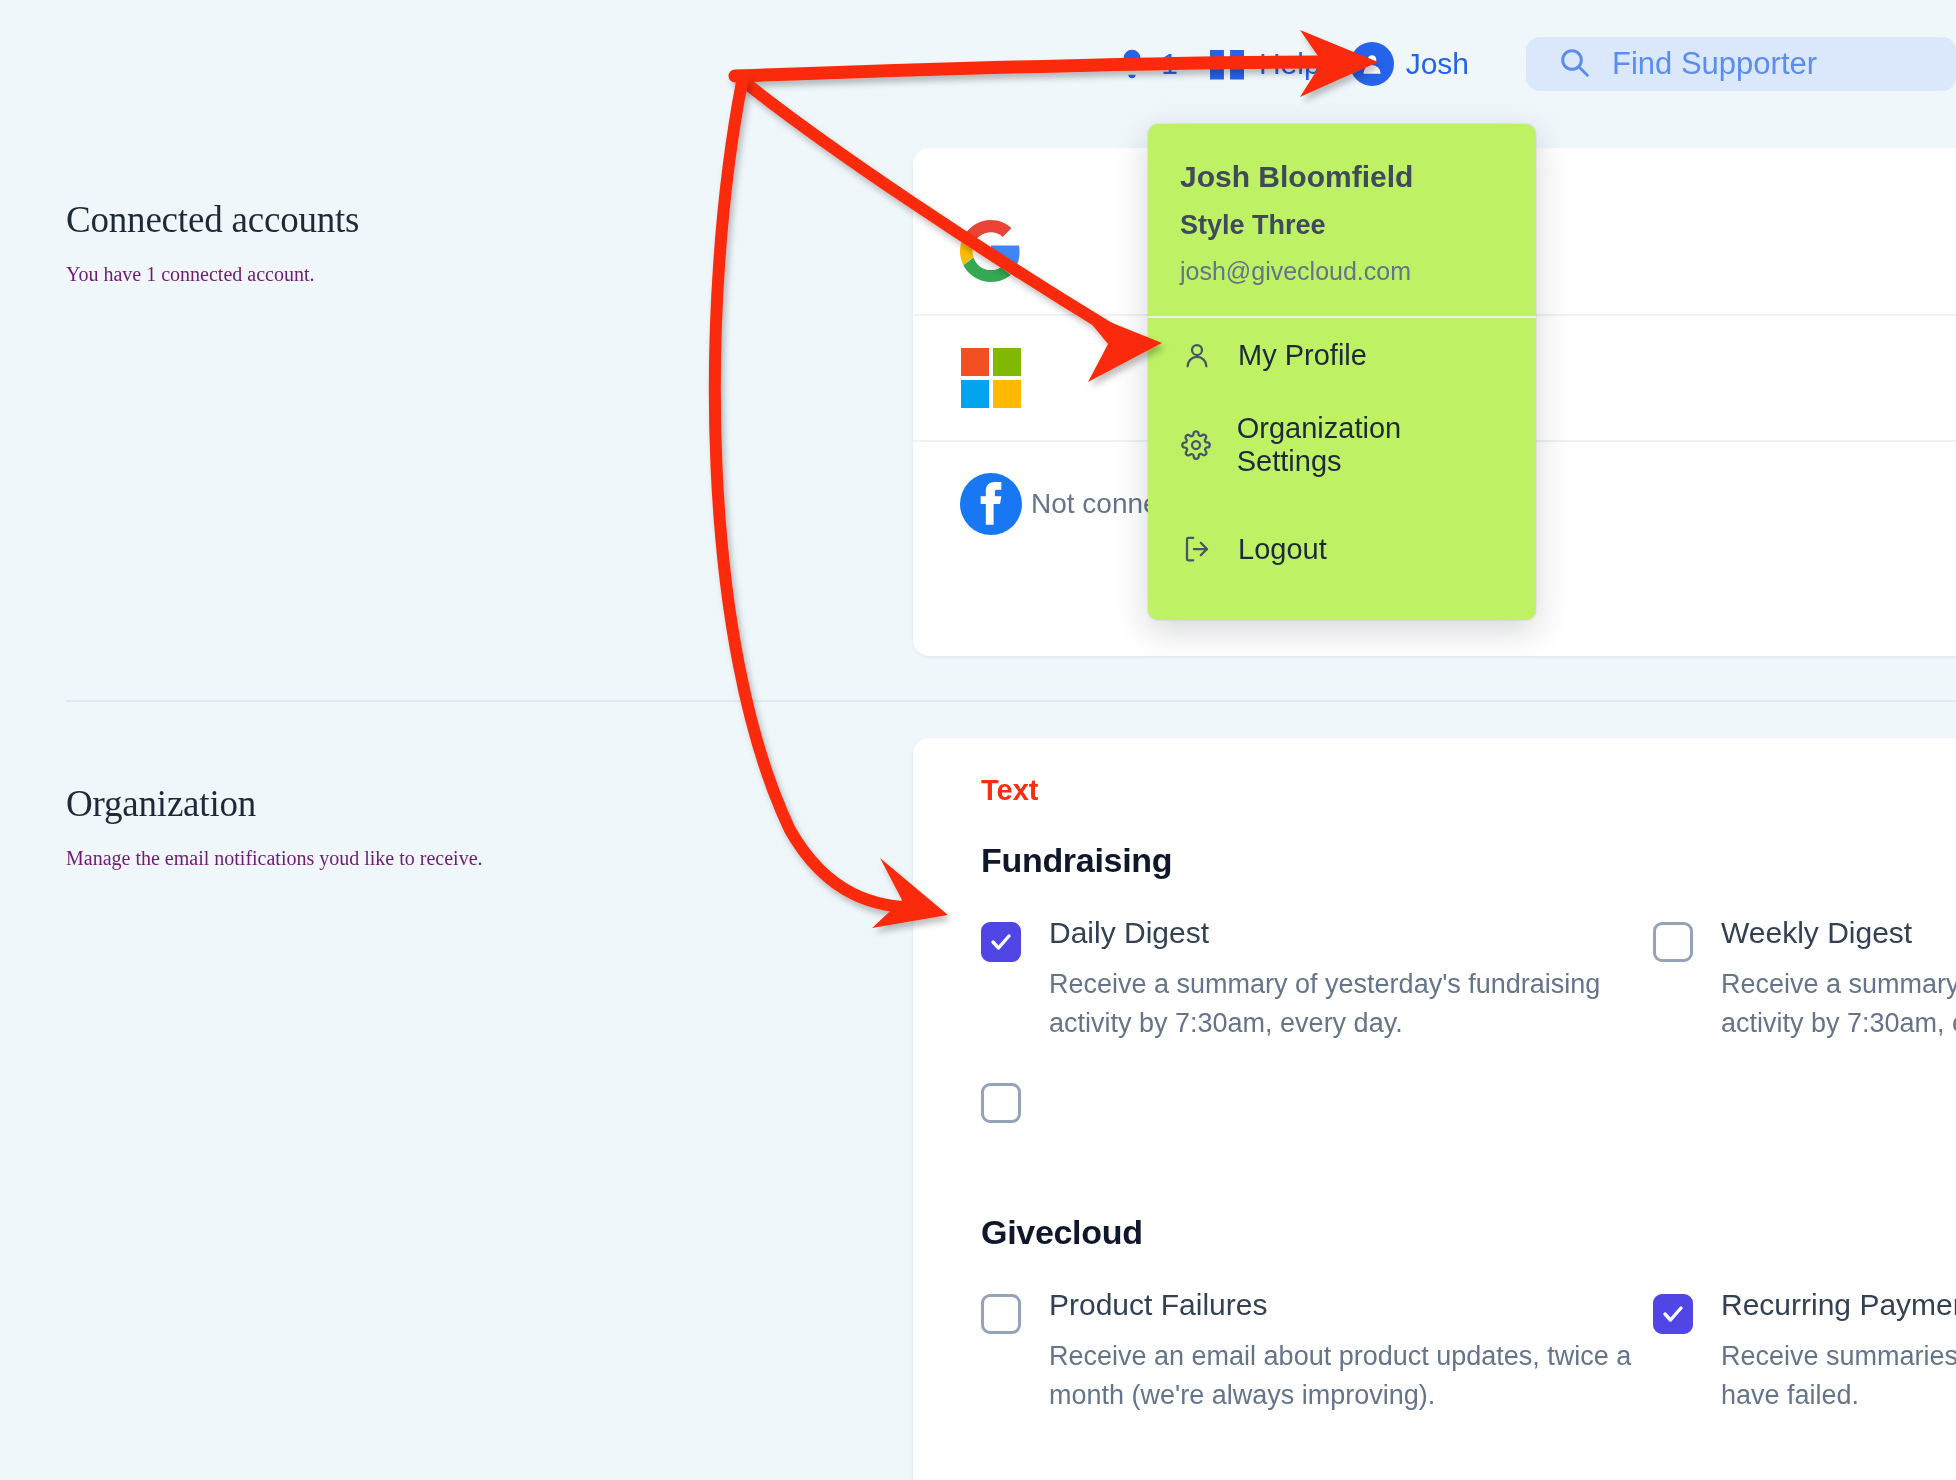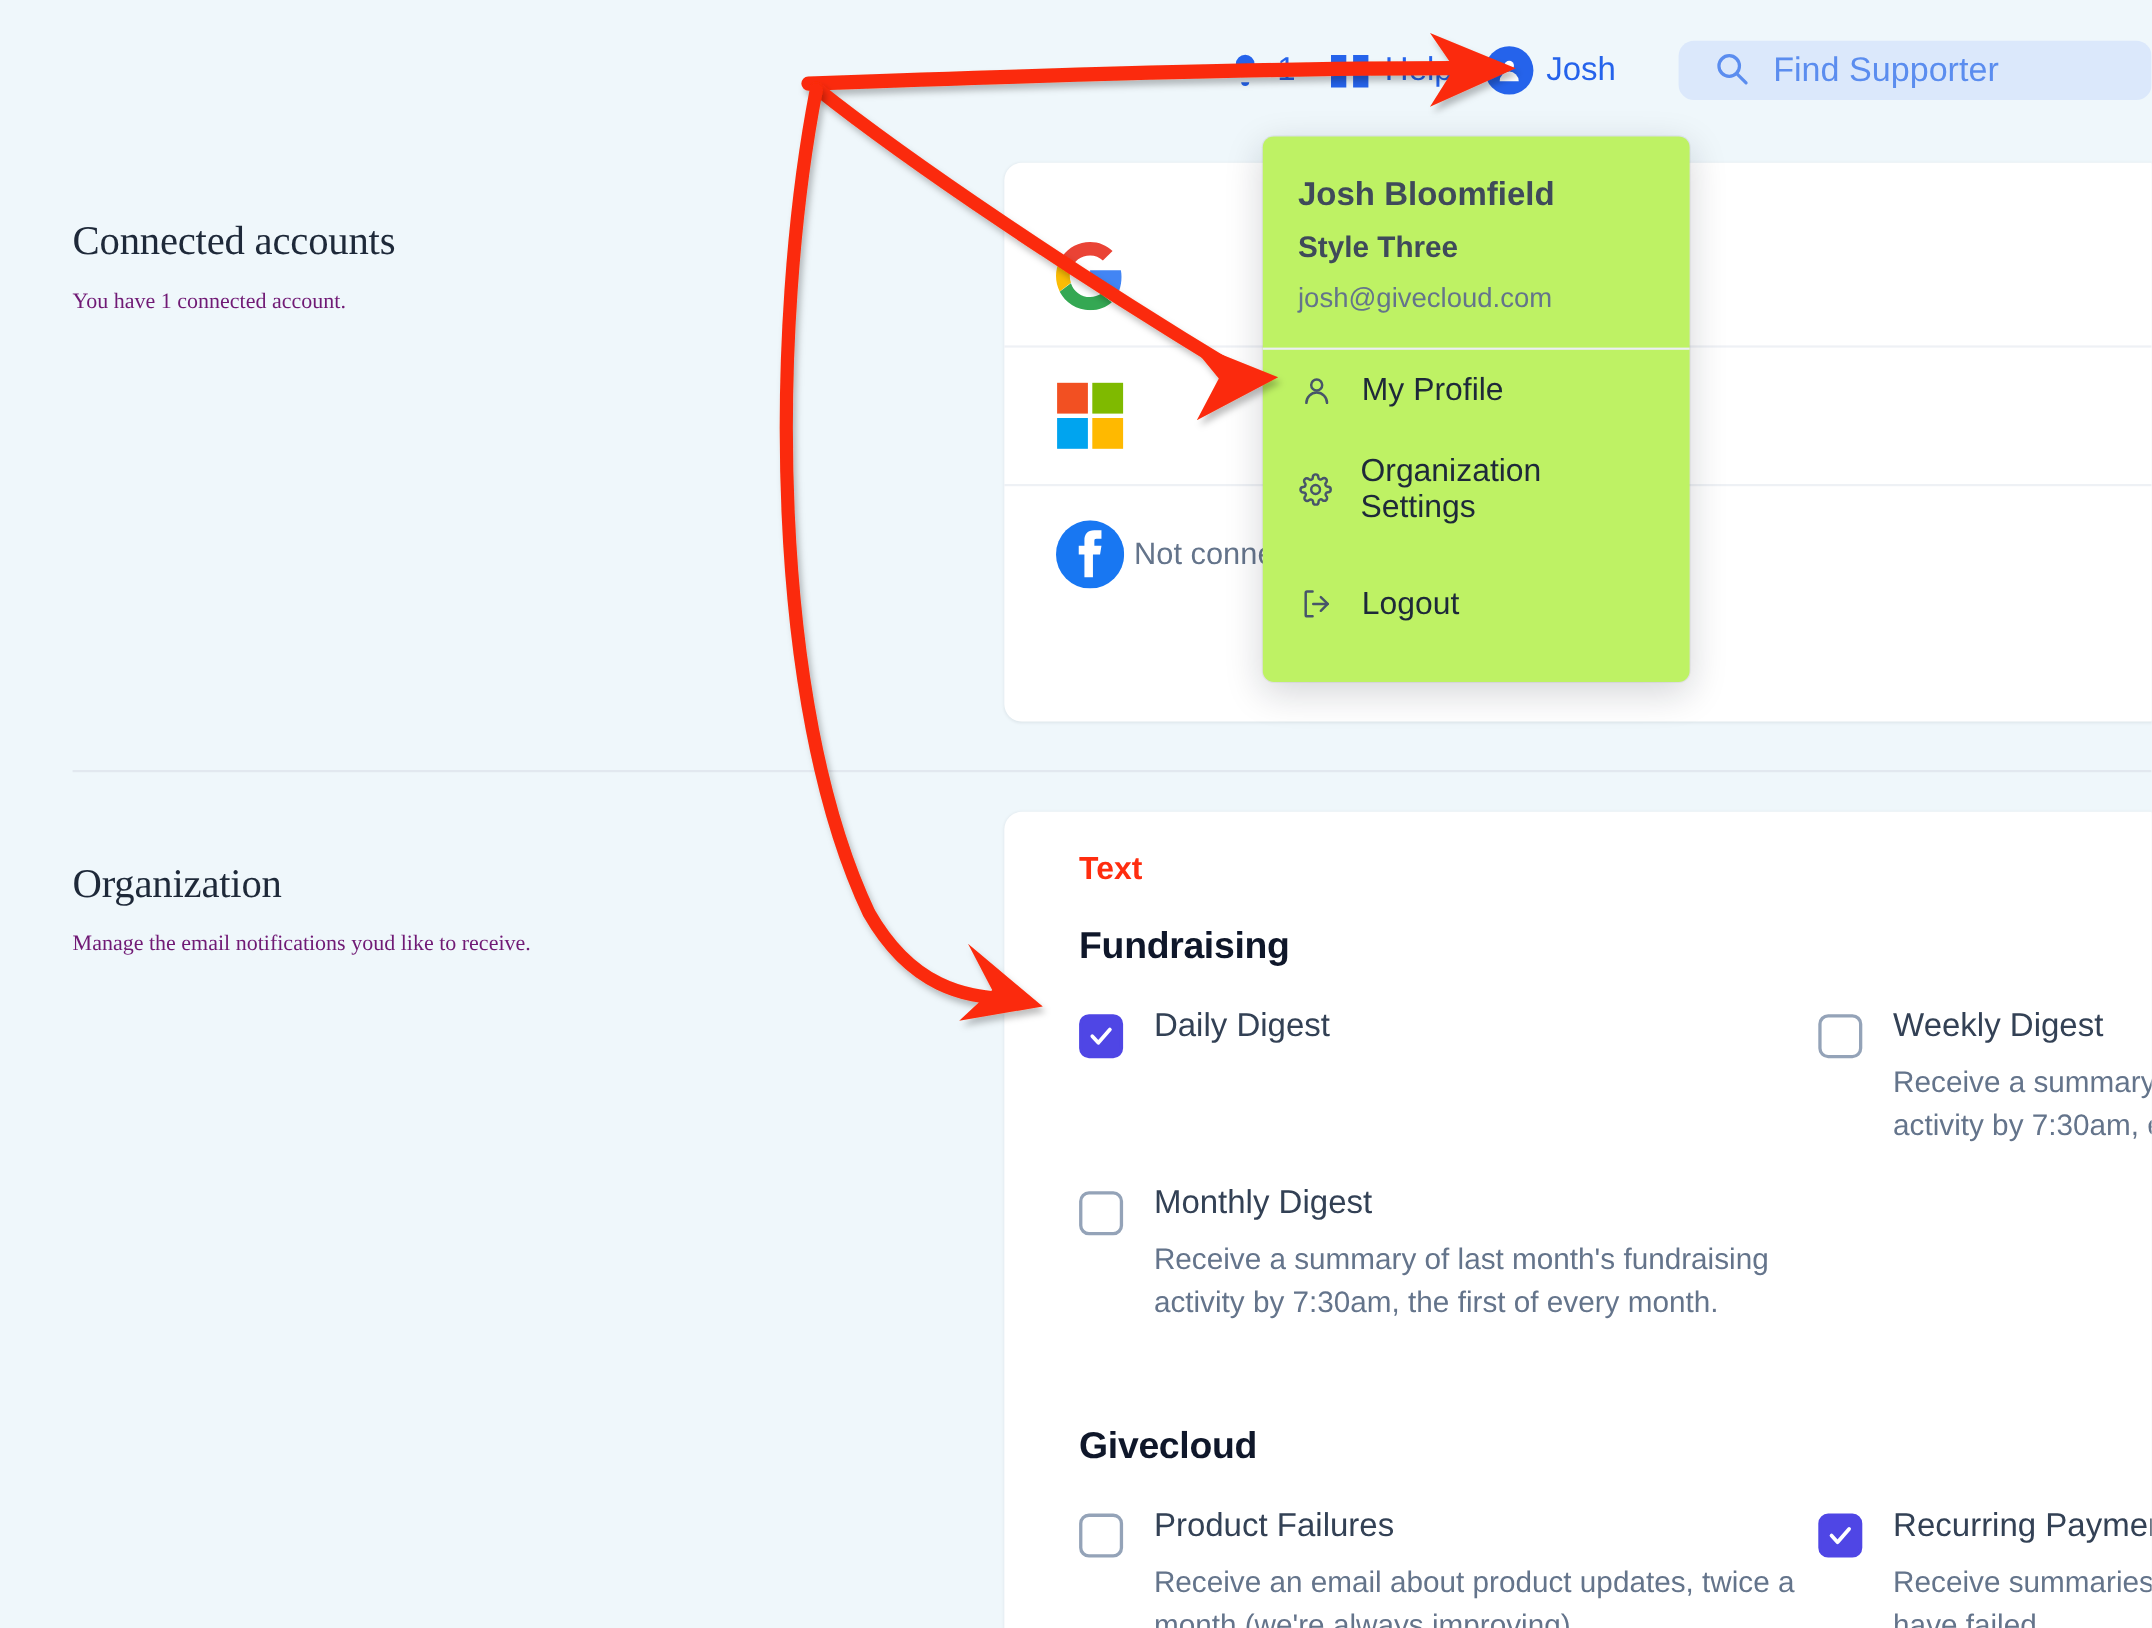--- a/index.html
+++ b/index.html
@@ -343,40 +343,37 @@
   <div class="notif-grid">
 
     <div class="notif-item">
       <span class="cbx on">
         <svg width="24" height="24" viewBox="0 0 24 24" fill="none" stroke="#fff" stroke-width="3.4" stroke-linecap="round" stroke-linejoin="round">
             <polyline points="4,12 9.5,18 20,6"></polyline>
           </svg>
       </span>
       <span>
         <span class="notif-label">Daily Digest</span>
+        <div class="notif-desc">Receive a summary of yesterday's fundraising activity by 7:30am, every day.</div>
       </span>
     </div>
 
     <div class="notif-item">
       <span class="cbx off">
         
       </span>
       <span>
         <span class="notif-label">Weekly Digest</span>
         <div class="notif-desc">Receive a summary of last week's fundraising activity by 7:30am, every Monday.</div>
       </span>
     </div>
 
     <div class="notif-item">
       <span class="cbx off">
         
-      </span>
-      <span>
-        <span class="notif-label">Monthly Digest</span>
-        <div class="notif-desc">Receive a summary of last month's fundraising activity by 7:30am, the first of every month.</div>
       </span>
     </div>
 
     <div class="gap-block"></div>
   </div>
 
   <div class="group-title">Givecloud</div>
 
   <div class="notif-grid">
 

